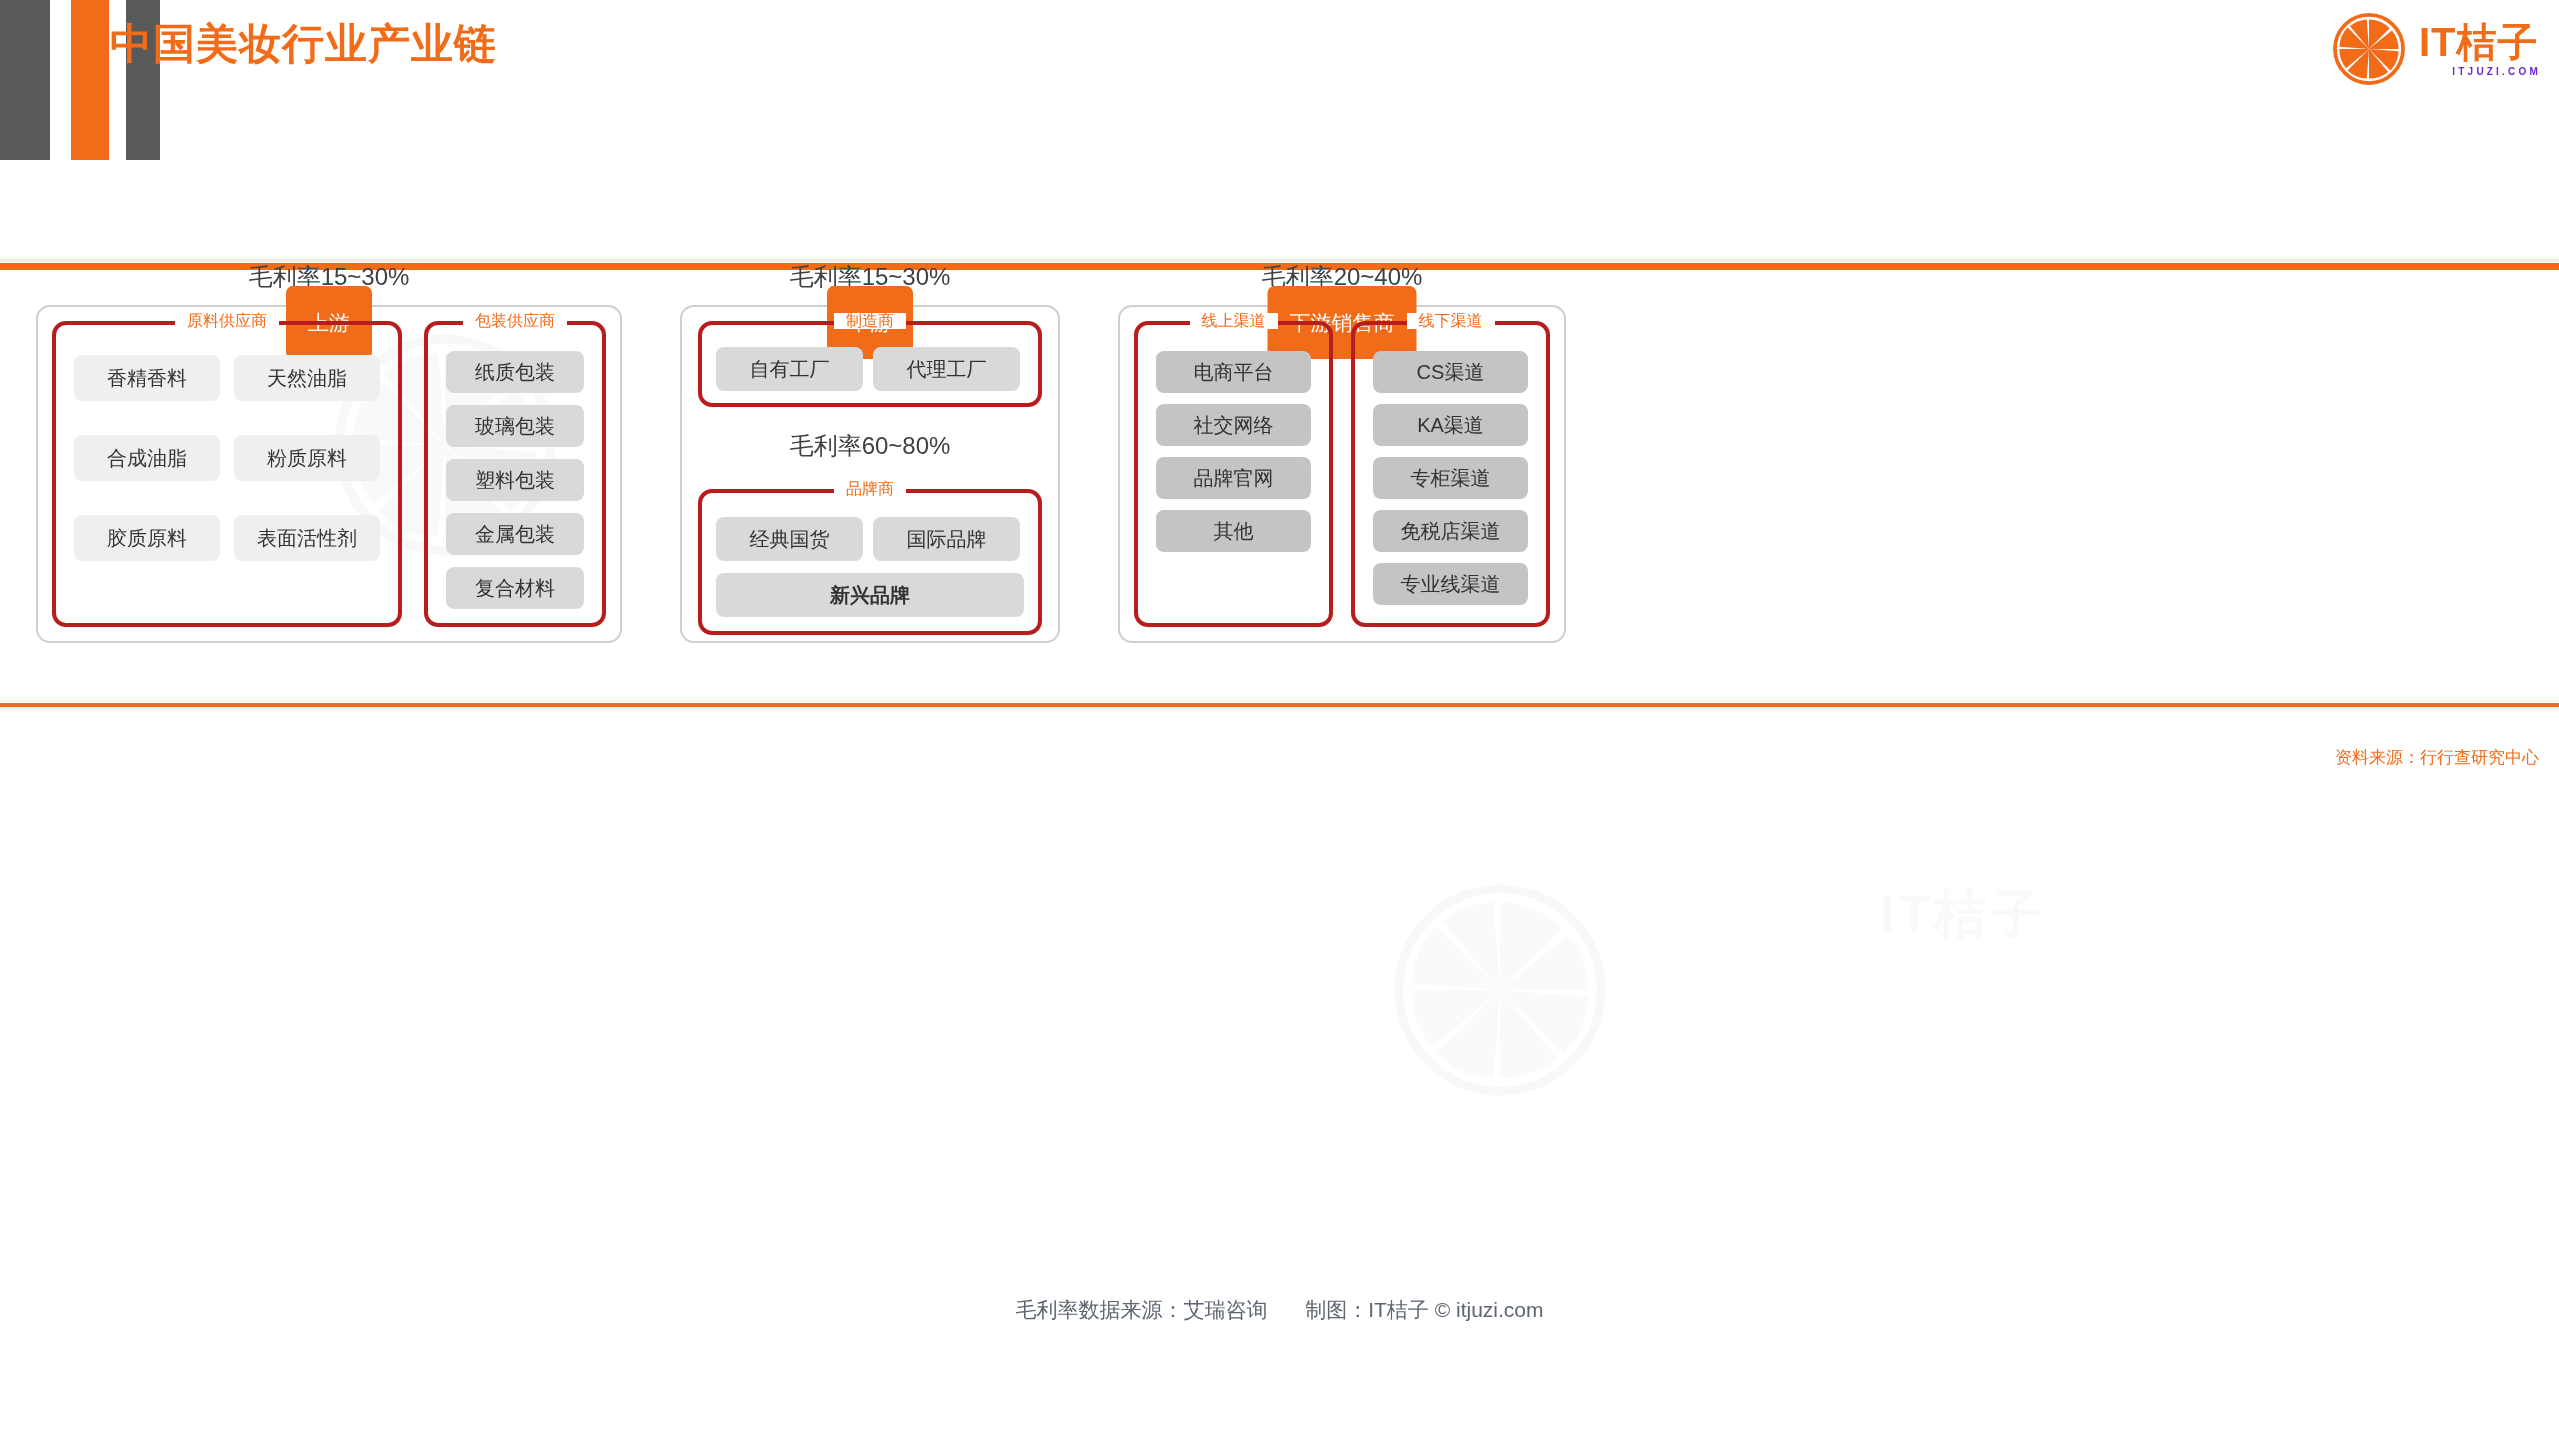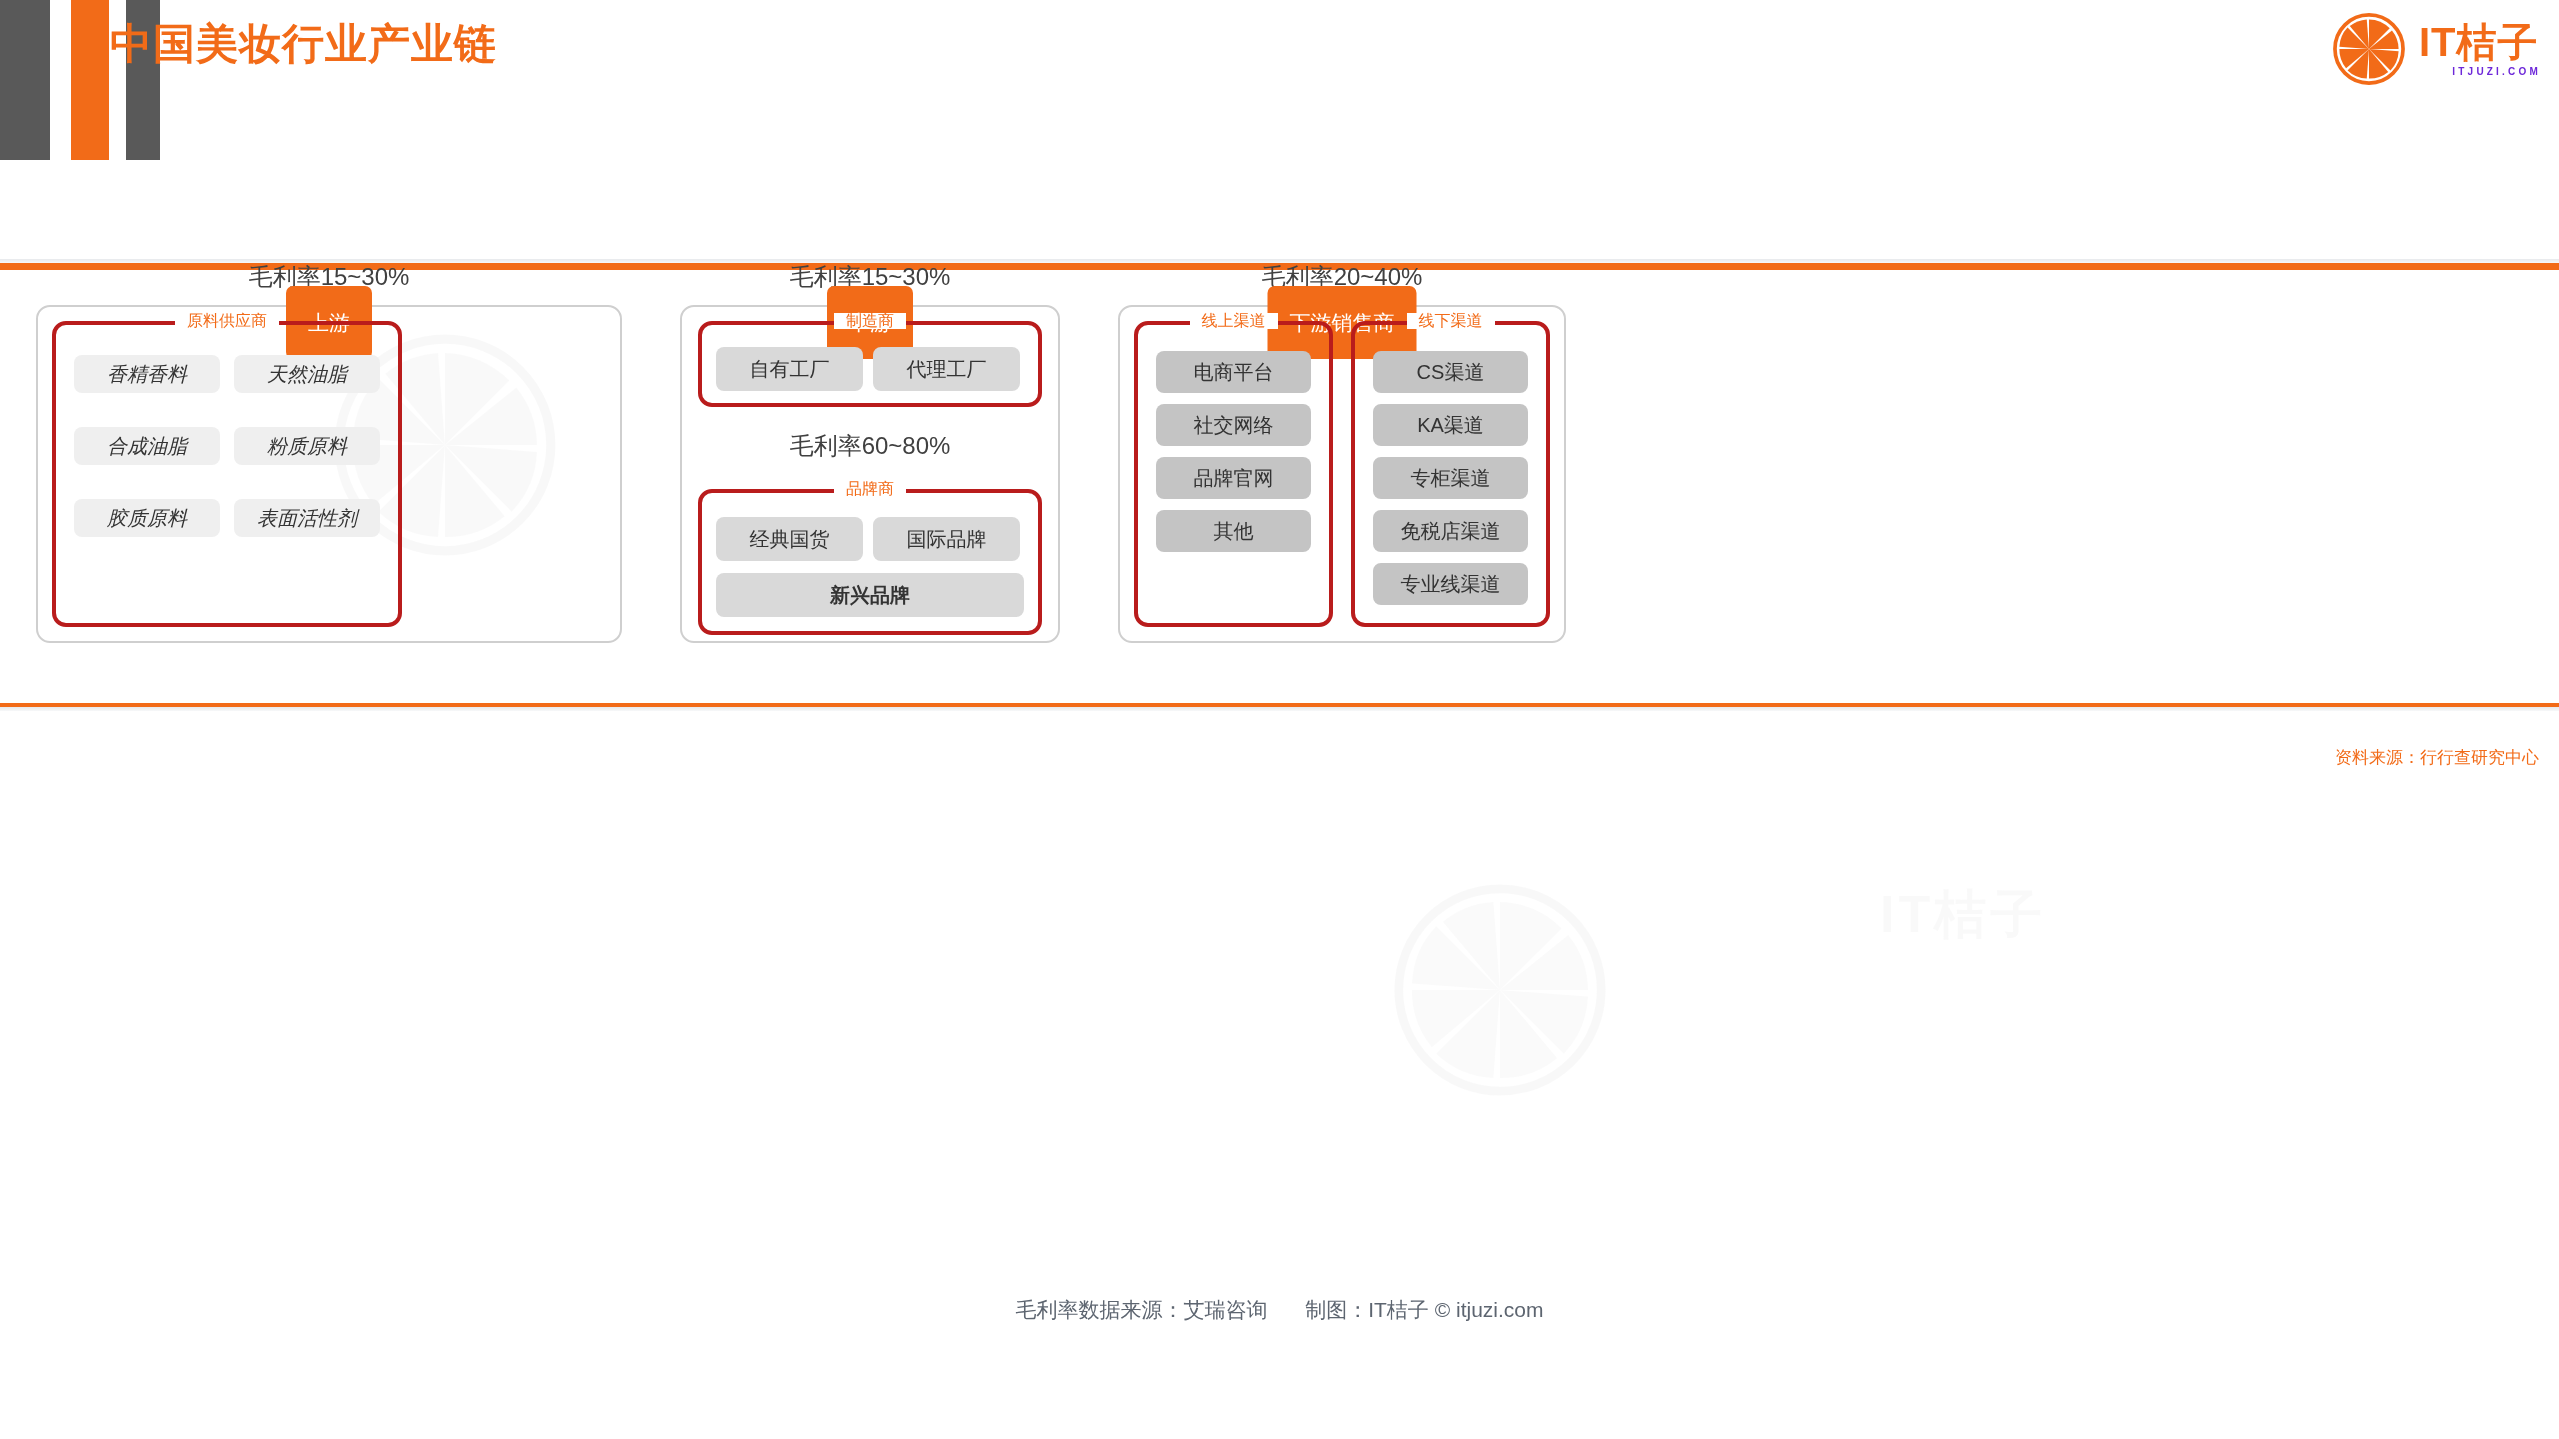--- a/index.html
+++ b/index.html
@@ -80,21 +80,21 @@
   .chip.dark{background:#d9d9d9;}
   .chip.darker{background:#c4c4c4;}
   .chip.half{width:calc(50% - 7px);}
   .chip.full{width:100%;font-weight:bold;}
 
   
   #col-upstream{left:36px;width:586px;}
   #col-upstream .stage{height:338px;margin-top:16px;}
   #up-materials{flex:0 0 350px;}
   #up-materials .items{gap:34px 14px;padding-top:30px;}
-  #up-materials .chip{height:38px;font-style:italic;}
+  #up-materials .chip{height:46px;}
   #up-pack{flex:1;}
   #up-pack .items{flex-direction:column;flex-wrap:nowrap;gap:12px;padding-top:26px;}
   #up-pack .chip{width:100%;height:42px;}
 
   
   #col-midstream{left:680px;width:380px;}
   #col-midstream .stage{height:338px;margin-top:16px;}
   #col-midstream .groups{flex-direction:column;gap:17px;padding:14px 16px;}
   #mid-maker{flex:0 0 86px;}
   #mid-maker .items{padding:22px 14px 12px;gap:10px;}
@@ -202,20 +202,30 @@
           <div class="group-legend">原料供应商</div>
           <div class="items">
             <div class="chip half">香精香料</div>
             <div class="chip half">天然油脂</div>
             <div class="chip half">合成油脂</div>
             <div class="chip half">粉质原料</div>
             <div class="chip half">胶质原料</div>
             <div class="chip half">表面活性剂</div>
           </div>
         </div>
+        <div class="group" id="up-pack">
+          <div class="group-legend">包装供应商</div>
+          <div class="items">
+            <div class="chip dark">纸质包装</div>
+            <div class="chip dark">玻璃包装</div>
+            <div class="chip dark">塑料包装</div>
+            <div class="chip dark">金属包装</div>
+            <div class="chip dark">复合材料</div>
+          </div>
+        </div>
       </div>
     </div>
   </div>
 
   <div class="column" id="col-midstream">
     <div class="rate-label">毛利率15~30%</div>
     <div class="stage">
       <div class="badge">中游</div>
       <div class="groups">
         <div class="group" id="mid-maker">

